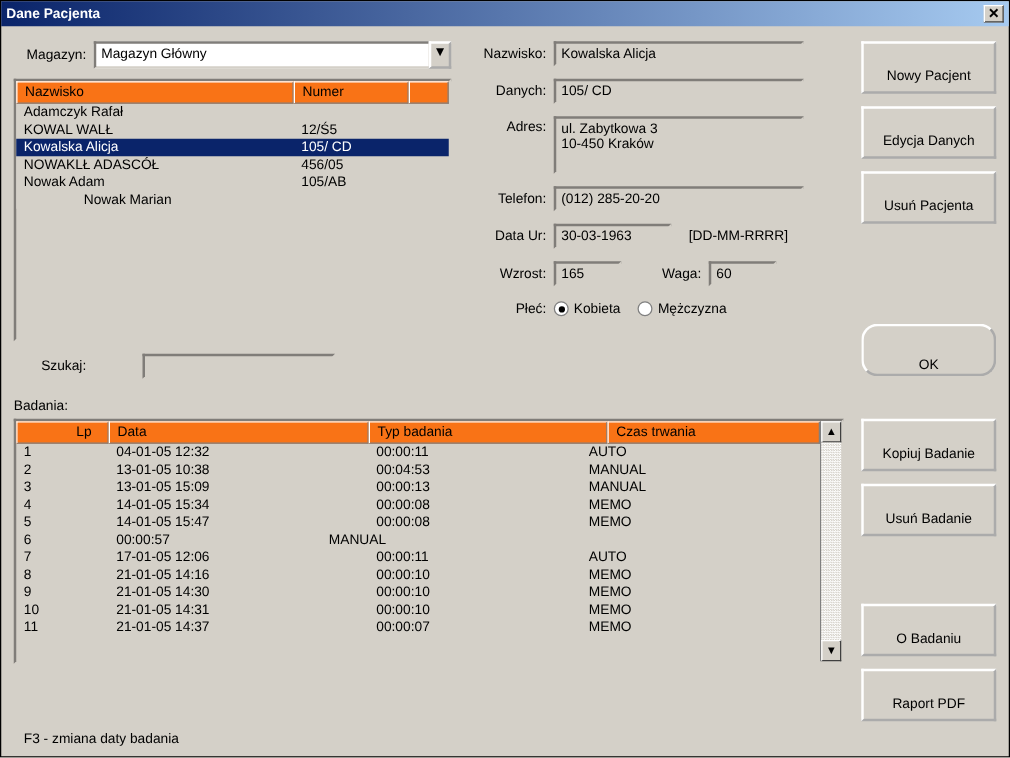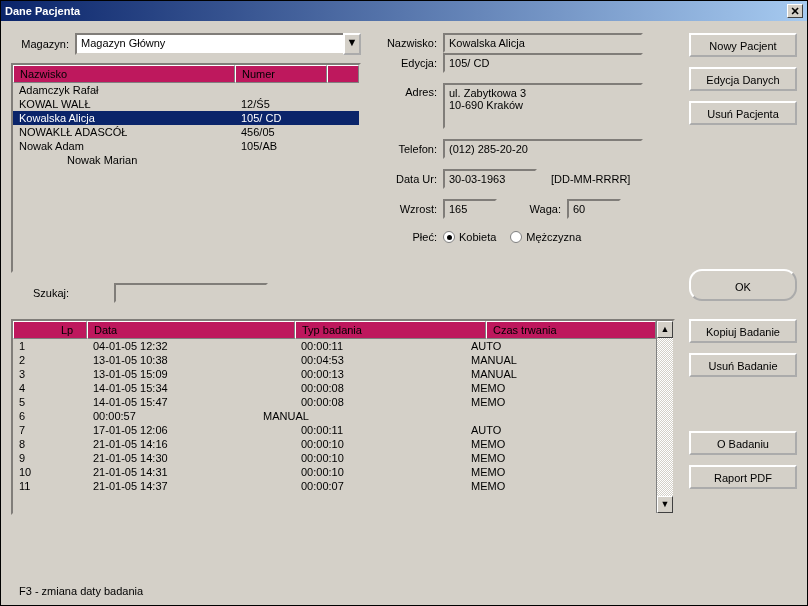--- a/index.html
+++ b/index.html
@@ -69,39 +69,39 @@
     border: 2px outset #fff;
     text-align: center;
     line-height: 14px;
     cursor: pointer;
     margin-left:-2px;
   }
   .btn {
     background: #d4d0c8;
     border: 2px outset #fff;
     text-align: center;
-    padding: 4px 0;
+    padding: 19px 0;
     cursor: pointer;
     height: 24px;
     line-height: 14px;
   }
   .btn-big { height: 32px; line-height: 24px; }
   .panel {
     background: #d4d0c8;
     border: 2px inset #d4d0c8;
   }
   .list-header, .table-header {
     display: flex;
     background: #d4d0c8;
   }
   .hcell {
     border: 1px solid;
     border-color: #fff #808080 #808080 #fff;
     padding: 2px 6px;
-    background: #be185d;
+    background: #f97316;
     overflow: hidden;
   }
   .list-body {
     background: #d4d0c8;
   }
   .list-row {
     display: flex;
     padding: 1px 6px;
     cursor: default;
   }
@@ -215,33 +215,33 @@
             </div>
         </div>
 
         <div class="row" style="margin-top:10px;gap:39px;">
           <div class="label" style="width:64px;">Szukaj:</div>
           <div class="sunken-gray" style="width:154px;height:20px;"></div>
         </div>
       </div>
 
       <div style="flex:1; padding-left:6px;">
-        <div class="row" style="">
+        <div class="row" style="margin-bottom:10px;">
           <div class="label" style="width:68px;">Nazwisko:</div>
           <div class="sunken-gray" style="width:200px;height:20px;">Kowalska Alicja</div>
         </div>
         <div class="row" style="margin-bottom:10px;">
-          <div class="label" style="width:68px;">Edycja:</div>
+          <div class="label" style="width:68px;">Danych:</div>
           <div class="sunken-gray" style="width:200px;height:20px;">105/ CD</div>
         </div>
         <div class="row" style="margin-bottom:10px; align-items:flex-start;">
           <div class="label" style="width:68px; padding-top:3px;">Adres:</div>
           <div class="sunken-gray" style="width:200px;height:46px;">
             <div>ul. Zabytkowa 3</div>
-            <div>10-690 Kraków</div>
+            <div>10-450 Kraków</div>
           </div>
         </div>
         <div class="row" style="margin-bottom:10px;">
           <div class="label" style="width:68px;">Telefon:</div>
           <div class="sunken-gray" style="width:200px;height:20px;">(012) 285-20-20</div>
         </div>
         <div class="row" style="margin-bottom:10px;">
           <div class="label" style="width:68px;">Data Ur:</div>
           <div class="sunken-gray" style="width:94px;height:20px;">30-03-1963</div>
           <div style="margin-left:14px;">[DD-MM-RRRR]</div>
@@ -268,20 +268,21 @@
       <div style="width:108px; display:flex; flex-direction:column; gap:10px;">
         <div class="btn">Nowy Pacjent</div>
         <div class="btn">Edycja Danych</div>
         <div class="btn">Usuń Pacjenta</div>
         <div style="flex:1;"></div>
         <div class="btn btn-big" style="margin-bottom:2px;border-radius:13px;">OK</div>
       </div>
     </div>
 
     <div style="margin-top:16px;">
+      <div style="margin-bottom:4px;">Badania:</div>
       <div style="display:flex; gap:14px;">
         <div class="table-wrap" style="flex:1; height:196px;">
           <div class="table-rows">
             <div class="table-header">
               <div class="hcell" style="width:74px;padding-left:47px;">Lp</div>
               <div class="hcell" style="width:208px;">Data</div>
               <div class="hcell" style="flex:1;">Typ badania</div>
               <div class="hcell" style="width:170px;">Czas trwania</div>
             </div>
             <div id="badania-rows">

